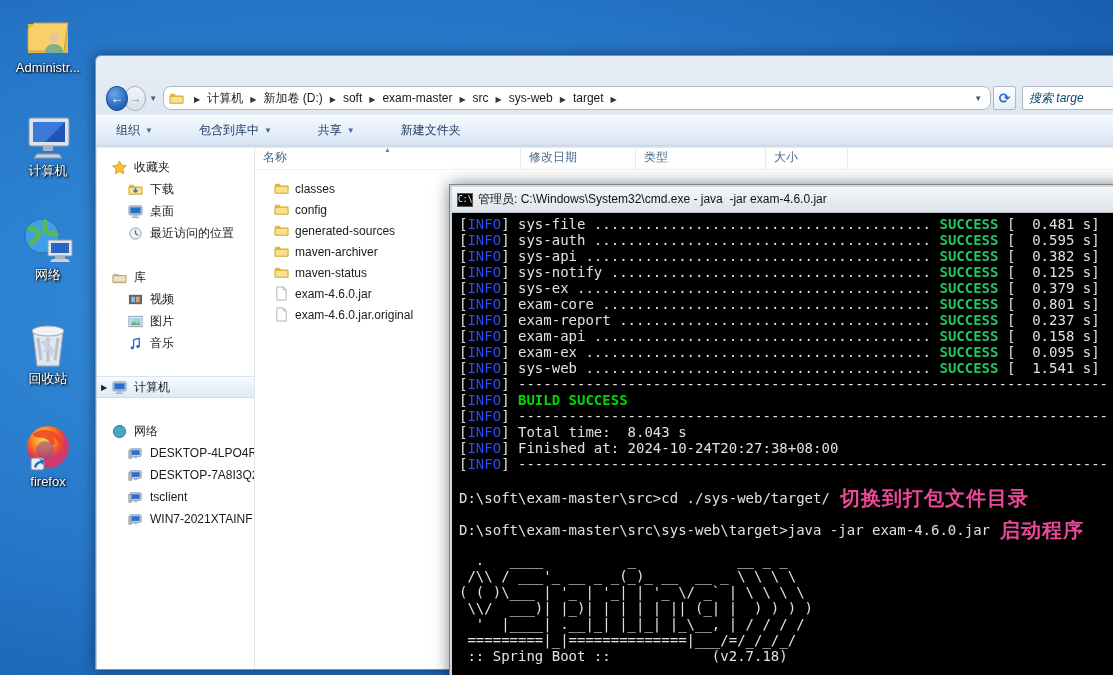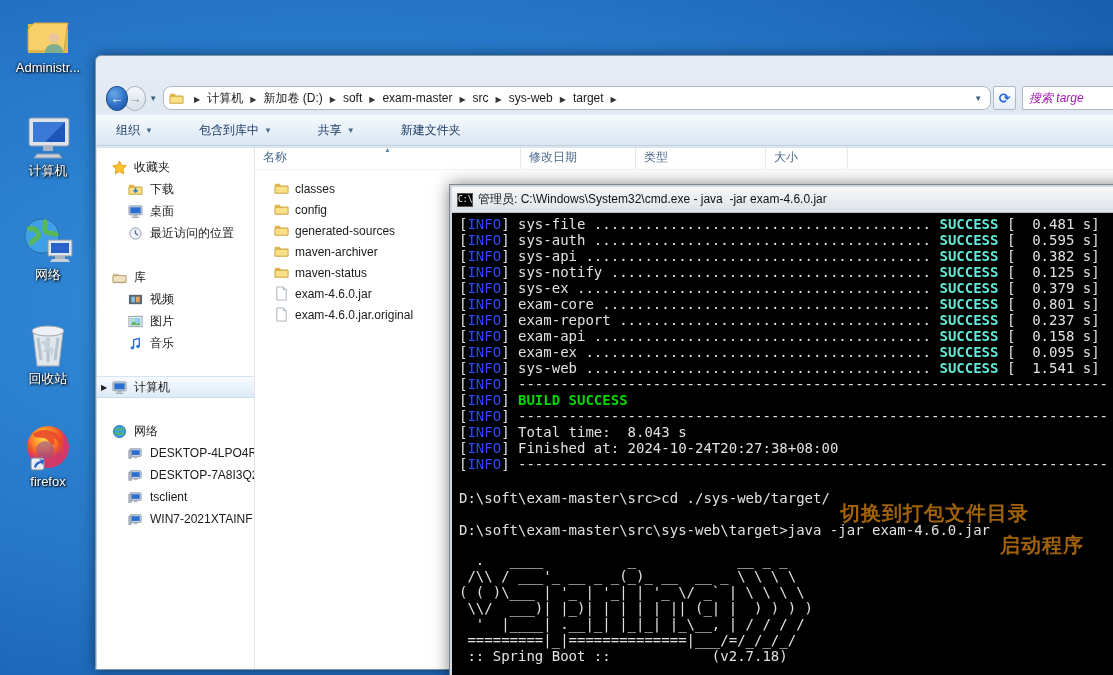--- a/index.html
+++ b/index.html
@@ -30,21 +30,21 @@
   .addrbox { flex:0 0 auto; width:828px; height:24px; background:#fff; border:1px solid #aeb9c6; border-radius:8px;
     display:flex; align-items:center; padding:0 4px; font-size:12px; color:#1a1a1a; overflow:hidden; }
   .addrbox .seg { padding:3px 4px; white-space:nowrap; }
   .bc-sep { font-size:8px; color:#333; padding:0 3px; }
   .addr-caret { margin-left:auto; font-size:8px; color:#3a5a7a; padding:0 4px; }
   .refresh { width:26px; height:24px; margin-left:2px; background:linear-gradient(#fdfefe,#e8eef5);
     border:1px solid #aeb9c6; border-radius:2px; display:flex; align-items:center; justify-content:center;
     color:#2a6adf; font-size:14px; font-weight:bold; }
   .searchbox { margin-left:6px; width:140px; height:24px; background:#fff; border:1px solid #aeb9c6;
     border-radius:2px; display:flex; align-items:center; padding:0 6px; overflow:hidden; }
-  .searchbox .ph { font-size:12px; font-style:italic; color:#a21caf; white-space:nowrap; }
+  .searchbox .ph { font-size:12px; font-style:italic; color:#0c4a6e; white-space:nowrap; }
   .toolbar { height:32px; background:linear-gradient(#f6fafd,#e2ecf7 70%,#d8e5f3);
     border-top:1px solid #e8eef5; border-bottom:1px solid #c4d1df;
     display:flex; align-items:center; padding-left:14px; }
   .tbtn { font-size:12px; color:#1e3c64; margin-right:34px; display:flex; align-items:center; padding:4px 6px; border-radius:3px; }
   .tbtn .caret { font-size:8px; color:#4a6a8a; margin-left:5px; }
   .content { position:absolute; left:1px; top:92px; right:1px; bottom:0; background:#fff; display:flex; }
   .navpane { width:158px; flex:0 0 158px; padding-top:8px; overflow:hidden; border-right:1px solid #e4e4e4; }
   .nav-head, .nav-item { display:flex; align-items:center; height:22px; font-size:12px; color:#1a1a1a; white-space:nowrap; }
   .nav-head { padding-left:14px; }
   .nav-item { padding-left:30px; }
@@ -68,24 +68,24 @@
   .cmd-titlebar { height:26px; background:linear-gradient(#f6f8fa,#dde3e9);
     display:flex; align-items:center; padding-left:5px; border-bottom:1px solid #b8bfc6; }
   .cmd-ico { width:16px; height:14px; background:#000; border:1px solid #555; color:#fff;
     font-size:8px; line-height:12px; text-align:center; font-family:"DejaVu Sans Mono",monospace; margin-right:5px; }
   .cmd-title { font-size:12px; color:#111; white-space:pre; overflow:hidden; }
   #console { position:absolute; left:0; top:26px; right:0; bottom:0; background:#000;
     padding:3px 0 0 7px; font-family:"DejaVu Sans Mono","Liberation Mono",monospace;
     font-size:14px; line-height:16px; color:#e0e0e0; overflow:hidden; }
   .cline { white-space:pre; height:16px; }
   .cinfo { color:#2b4bf2; }
-  .csucc { color:#5eead4; font-weight:bold; }
+  .csucc { color:#22c55e; font-weight:bold; }
   .cgreen { color:#00d800; font-weight:bold; }
   .annot { font-family:"DejaVu Sans","Liberation Sans",sans-serif; font-size:20px; font-weight:bold;
-    color:#a16207; position:relative; top:17px; margin-left:10px; letter-spacing:1px; }
+    color:#ec4899; position:relative; top:2px; margin-left:10px; letter-spacing:1px; }
 </style>
 </head>
 <body>
 
 <div id="screen">
 
   <div class="dicon" style="top:6px">
     <div class="art">
       <svg width="48" height="48" viewBox="0 0 48 48">
           <path d="M4 12h16l4 5h20v24H4z" fill="#e8b84a"></path>

